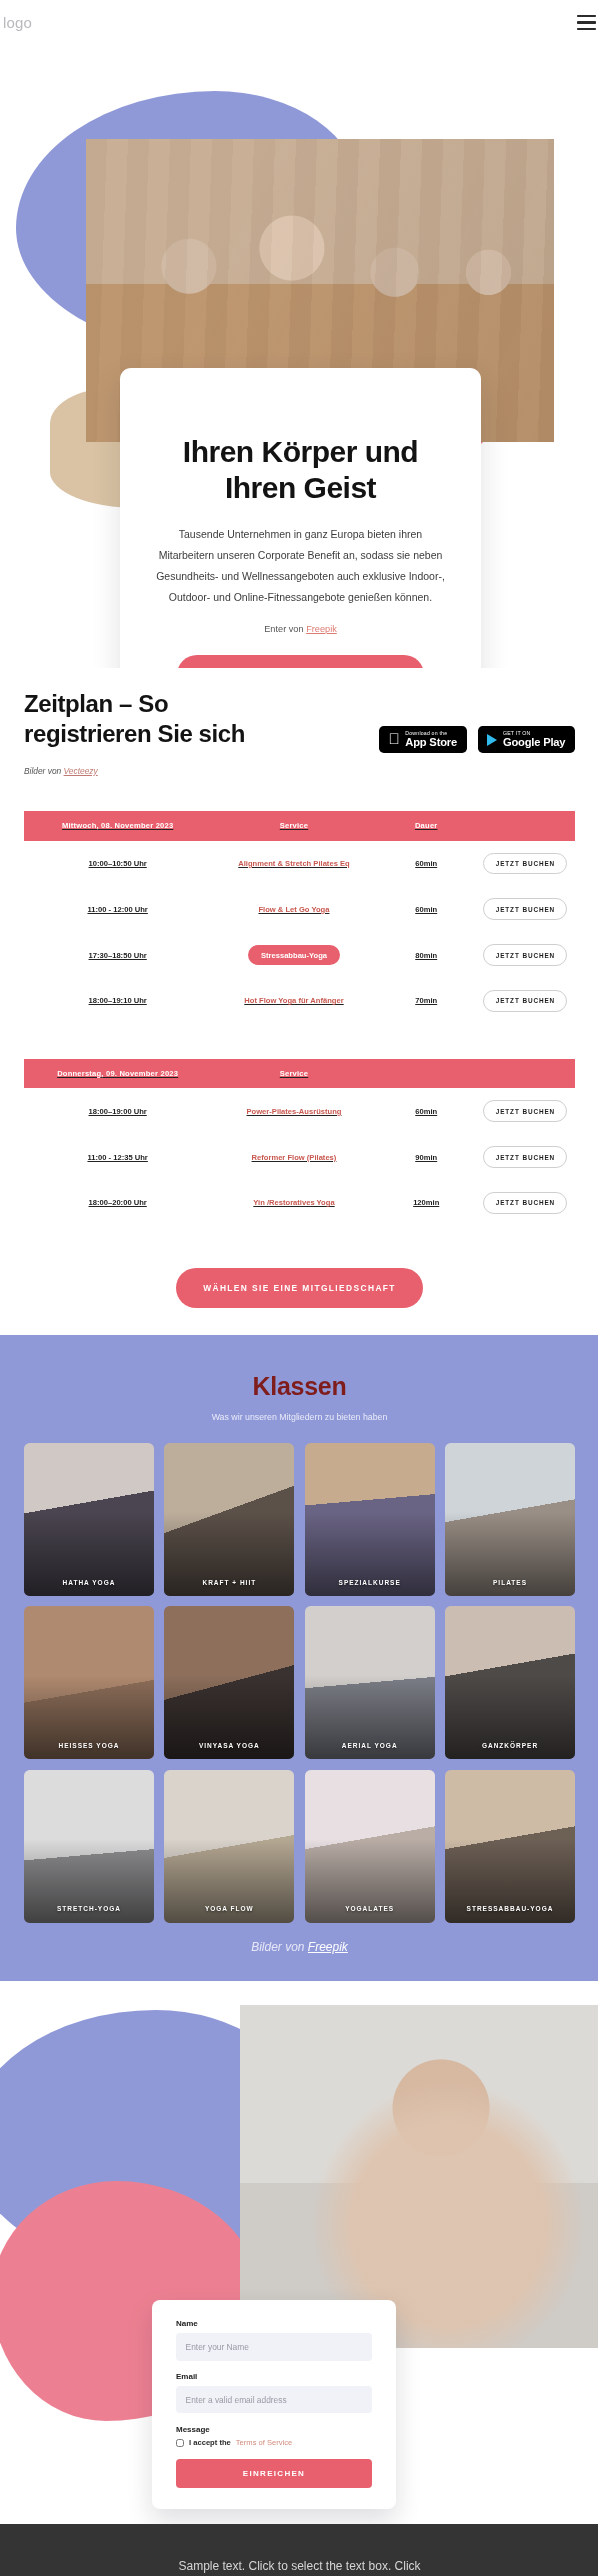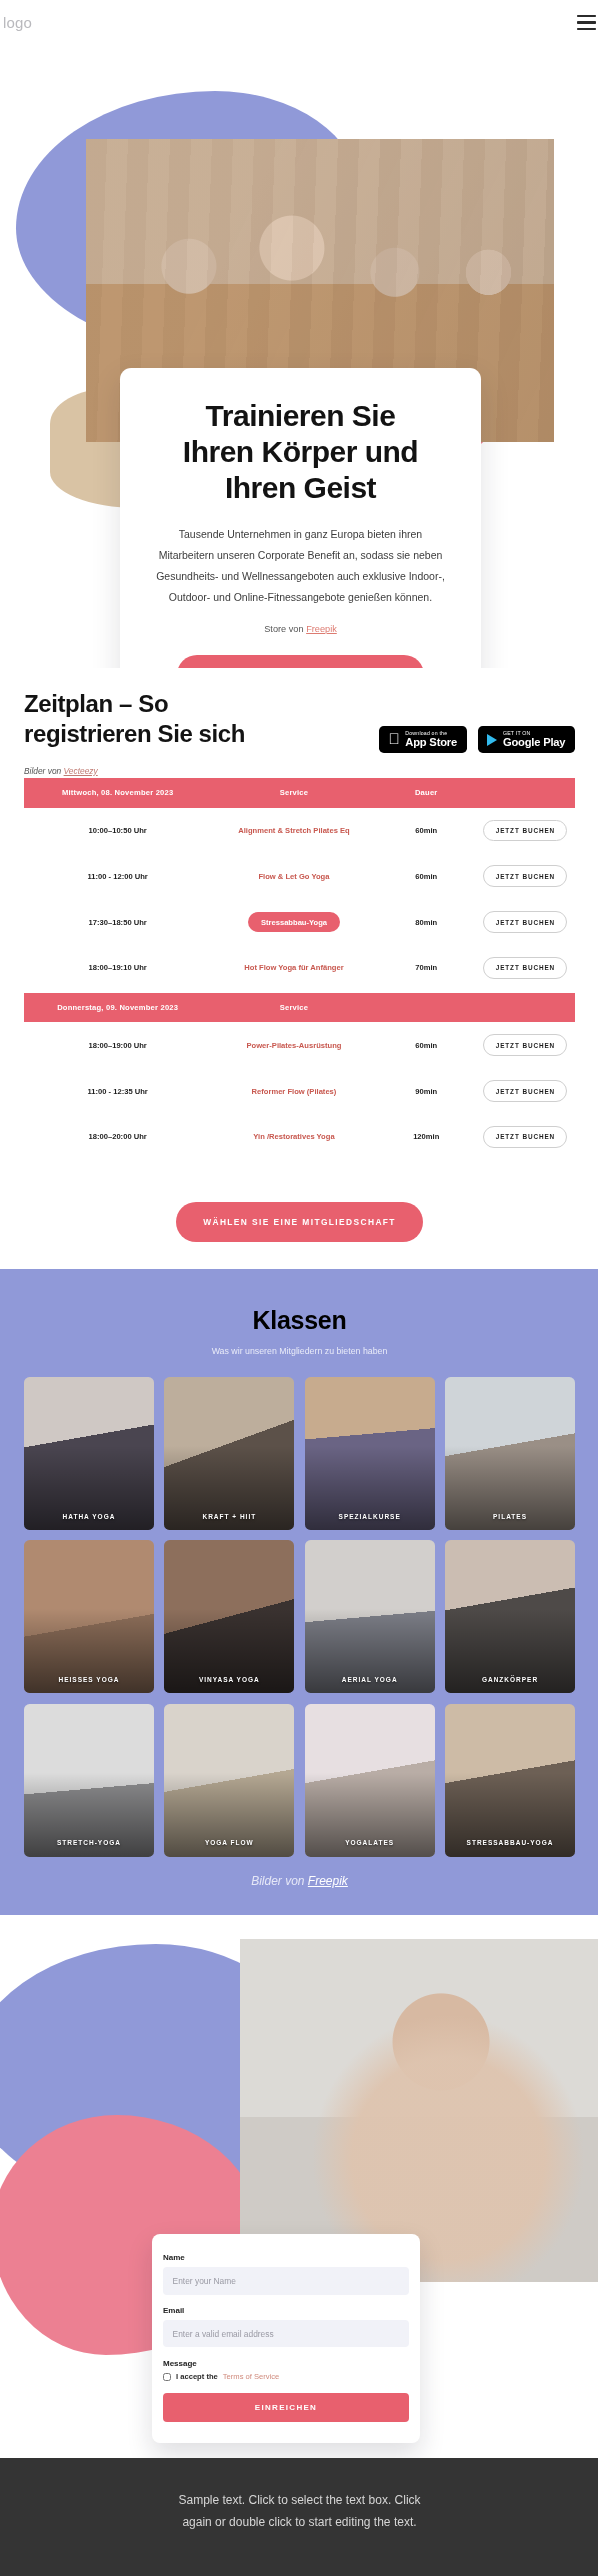--- a/index.html
+++ b/index.html
@@ -69,40 +69,40 @@
   .badges{display:flex;gap:11.2px;margin-top:37px;}
   .badge{height:27px;border-radius:4.8px;background:#000;display:flex;align-items:center;gap:5.6px;padding:0 9.6px;cursor:pointer;}
   .badge .bt{display:flex;flex-direction:column;line-height:1;color:#fff;}
   .badge .bt .small{font-size:5.2px;letter-spacing:0.2px;margin-bottom:1.6px;}
   .badge .bt .big{font-size:11.2px;font-weight:600;letter-spacing:-0.2px;}
   .apple-glyph{font-size:15px;color:#fff;line-height:1;margin-top:-1.6px;}
   .play-glyph{width:0;height:0;border-left:10.4px solid #32bbee;border-top:6.4px solid transparent;border-bottom:6.4px solid transparent;}
   .sched-credit{margin-top:12.8px;font-size:8.4px;font-style:italic;color:#555;}
   .sched-credit .lnk{color:#c07c74;text-decoration:underline;font-style:italic;}
 
-  table.sched{width:100%;border-collapse:collapse;margin-top:2px;}
+  table.sched{width:100%;border-collapse:collapse;margin-top:35px;text-decoration:underline;}
   table.sched thead th{
     background:#e8606e;color:#fff;font-size:7.6px;font-weight:700;letter-spacing:0.2px;
     padding:10.4px 6.4px;text-align:center;
   }
   table.sched thead th:first-child{text-align:center;}
   table.sched tbody td{padding:12px 6.4px;font-size:7.6px;text-align:center;vertical-align:middle;}
   td.time{font-weight:700;color:#1d1d1d;}
   td.service a,.svc{color:#c8584f;font-weight:700;text-decoration:none;}
   .svc-pill{display:inline-block;background:#e8606e;color:#fff;border-radius:12.8px;padding:5.6px 12.8px;font-weight:700;font-size:7.6px;}
   td.dur{font-weight:700;color:#1d1d1d;}
   .book-btn{
     display:inline-block;border:0.8px solid #cfcfcf;background:#fff;border-radius:14.4px;
     padding:6.4px 11.2px;font-size:6.4px;font-weight:700;letter-spacing:0.9px;color:#1d1d1d;cursor:pointer;font-family:inherit;
   }
   .sched-cta{text-align:center;margin-top:21px;padding-bottom:27px;}
 
   
   .klassen{background:#9099d8;padding:37px 24px 27px;}
-  .kl-title{text-align:center;color:#000000;font-size:25px;font-weight:700;letter-spacing:-0.3px;}
+  .kl-title{text-align:center;color:#7f1d1d;font-size:25px;font-weight:700;letter-spacing:-0.3px;}
   .kl-sub{text-align:center;color:#e9ebf8;font-size:8.8px;margin-top:11.2px;}
   .grid{display:grid;grid-template-columns:repeat(4,1fr);gap:10.4px;margin-top:21px;}
   .cell{position:relative;height:153px;border-radius:5.6px;overflow:hidden;cursor:pointer;}
   .cell .ph{position:absolute;inset:0;}
   .cell:after{content:"";position:absolute;inset:0;background:linear-gradient(180deg,rgba(0,0,0,0) 45%,rgba(0,0,0,.55) 100%);}
   .cell .cap{
     position:absolute;left:0;right:0;bottom:10.4px;text-align:center;color:#fff;z-index:3;
     font-size:6.5px;font-weight:700;letter-spacing:1px;text-shadow:0 0.8px 2.4px rgba(0,0,0,.6);
   }
   .kl-credit{text-align:center;margin-top:17.6px;font-size:12px;color:#e6e8f7;font-style:italic;}
@@ -114,22 +114,22 @@
     border-radius:56% 44% 40% 60% / 50% 40% 60% 50%;}
   .c-blob-pink{position:absolute;left:-8px;top:200px;width:271px;height:240px;background:#ec8092;
     border-radius:46% 54% 58% 42% / 48% 52% 48% 52%;}
   .c-photo{position:absolute;left:240px;top:24px;width:359px;height:343px;
     background:
       radial-gradient(circle at 56% 30%, #d7b9a2 0 48px, transparent 49px),
       linear-gradient(180deg,#dcdad6 0 52%, #cfcbc6 52% 100%);
   }
   .c-photo:after{content:"";position:absolute;inset:0;
     background:radial-gradient(ellipse at 58% 64%, rgba(222,196,175,.95) 0 96px, rgba(0,0,0,0) 136px);}
-  .form-card{position:absolute;left:152px;top:319px;width:268px;background:#fff;border-radius:8px;
-    padding:19px 11px 21px;box-shadow:0 11.2px 27px rgba(20,20,40,.14);z-index:6;}
+  .form-card{position:absolute;left:152px;top:319px;width:244px;background:#fff;border-radius:8px;
+    padding:19px 24px 21px;box-shadow:0 11.2px 27px rgba(20,20,40,.14);z-index:6;}
   .f-label{font-size:8px;font-weight:700;color:#222;margin-bottom:4.8px;display:block;}
   .f-input{width:100%;background:#f1f2f8;border:none;border-radius:4px;padding:8.8px 9.6px;
     font-size:8.4px;color:#8c8c96;font-family:inherit;margin-bottom:11.2px;}
   .f-input::placeholder{color:#9a9aa4;}
   textarea.f-input{height:50px;resize:none;}
   .f-check{display:flex;align-items:center;gap:5px;font-size:7.6px;color:#2a2a2a;font-weight:700;margin-bottom:11.2px;}
   .f-check input{width:8px;height:8px;margin:0;cursor:pointer;}
   .f-check .lnk{color:#d08a7c;font-weight:400;}
   .submit-btn{width:100%;background:#e8606e;color:#fff;border:none;border-radius:4px;padding:10.4px 0;
     font-size:8px;font-weight:700;letter-spacing:1.3px;cursor:pointer;font-family:inherit;}
@@ -151,27 +151,27 @@
 </div>
 
 <section class="hero">
   <div class="blob-purple"></div>
   <div class="blob-pink"></div>
   <div class="blob-sand"></div>
   <div class="hero-photo"></div>
 
   <div class="hero-card">
     <h1 class="hero-title">
-      <span>Trainieren Sie</span><br>
+      <br>
       <span>Ihren Körper und</span><br>
       <span>Ihren Geist</span>
     </h1>
     <p class="hero-sub">Tausende Unternehmen in ganz Europa bieten ihren Mitarbeitern unseren Corporate Benefit an, sodass sie neben Gesundheits- und Wellnessangeboten auch exklusive Indoor-, Outdoor- und Online-Fitnessangebote genießen können.</p>
     <div class="credit">
-      <span>Store von </span><span class="lnk">Freepik</span>
+      <span>Enter von </span><span class="lnk">Freepik</span>
     </div>
     <button class="btn-pill">WÄHLEN SIE EINE MITGLIEDSCHAFT</button>
   </div>
 </section>
 
 <section class="schedule">
   <div class="sched-top">
     <h2 class="sched-title">Zeitplan – So registrieren Sie sich</h2>
     <div class="badges">
       <div class="badge">

